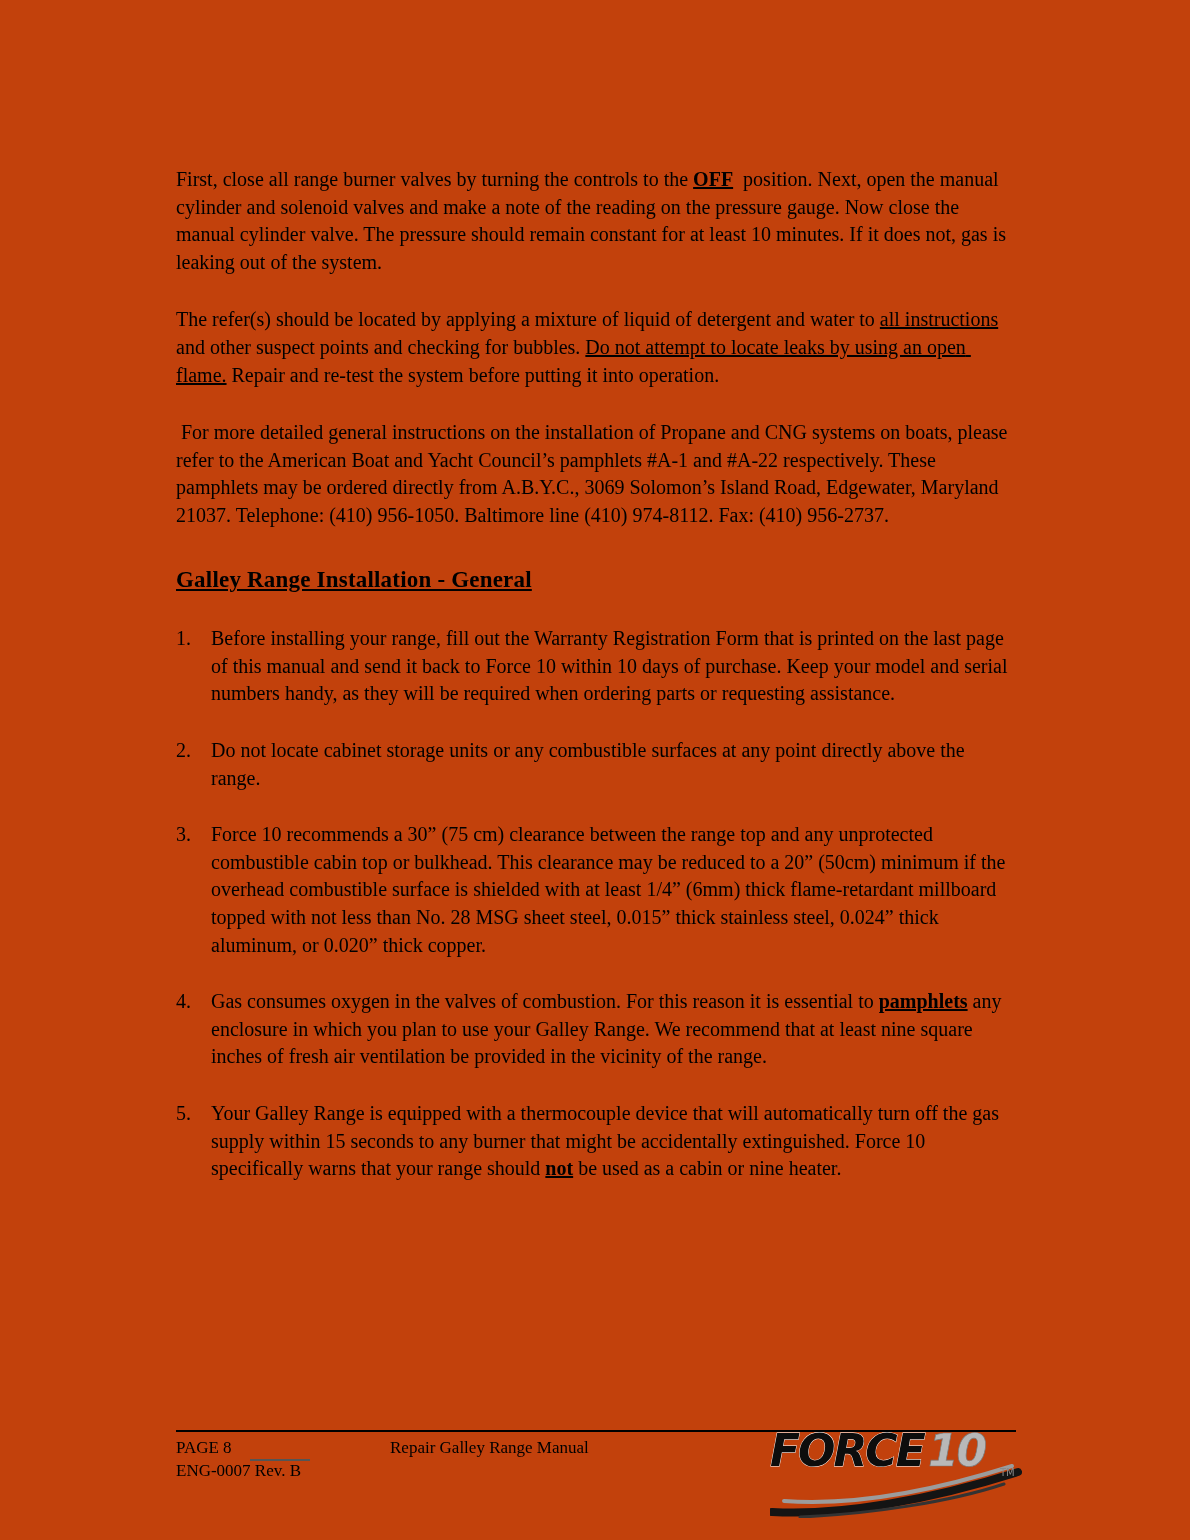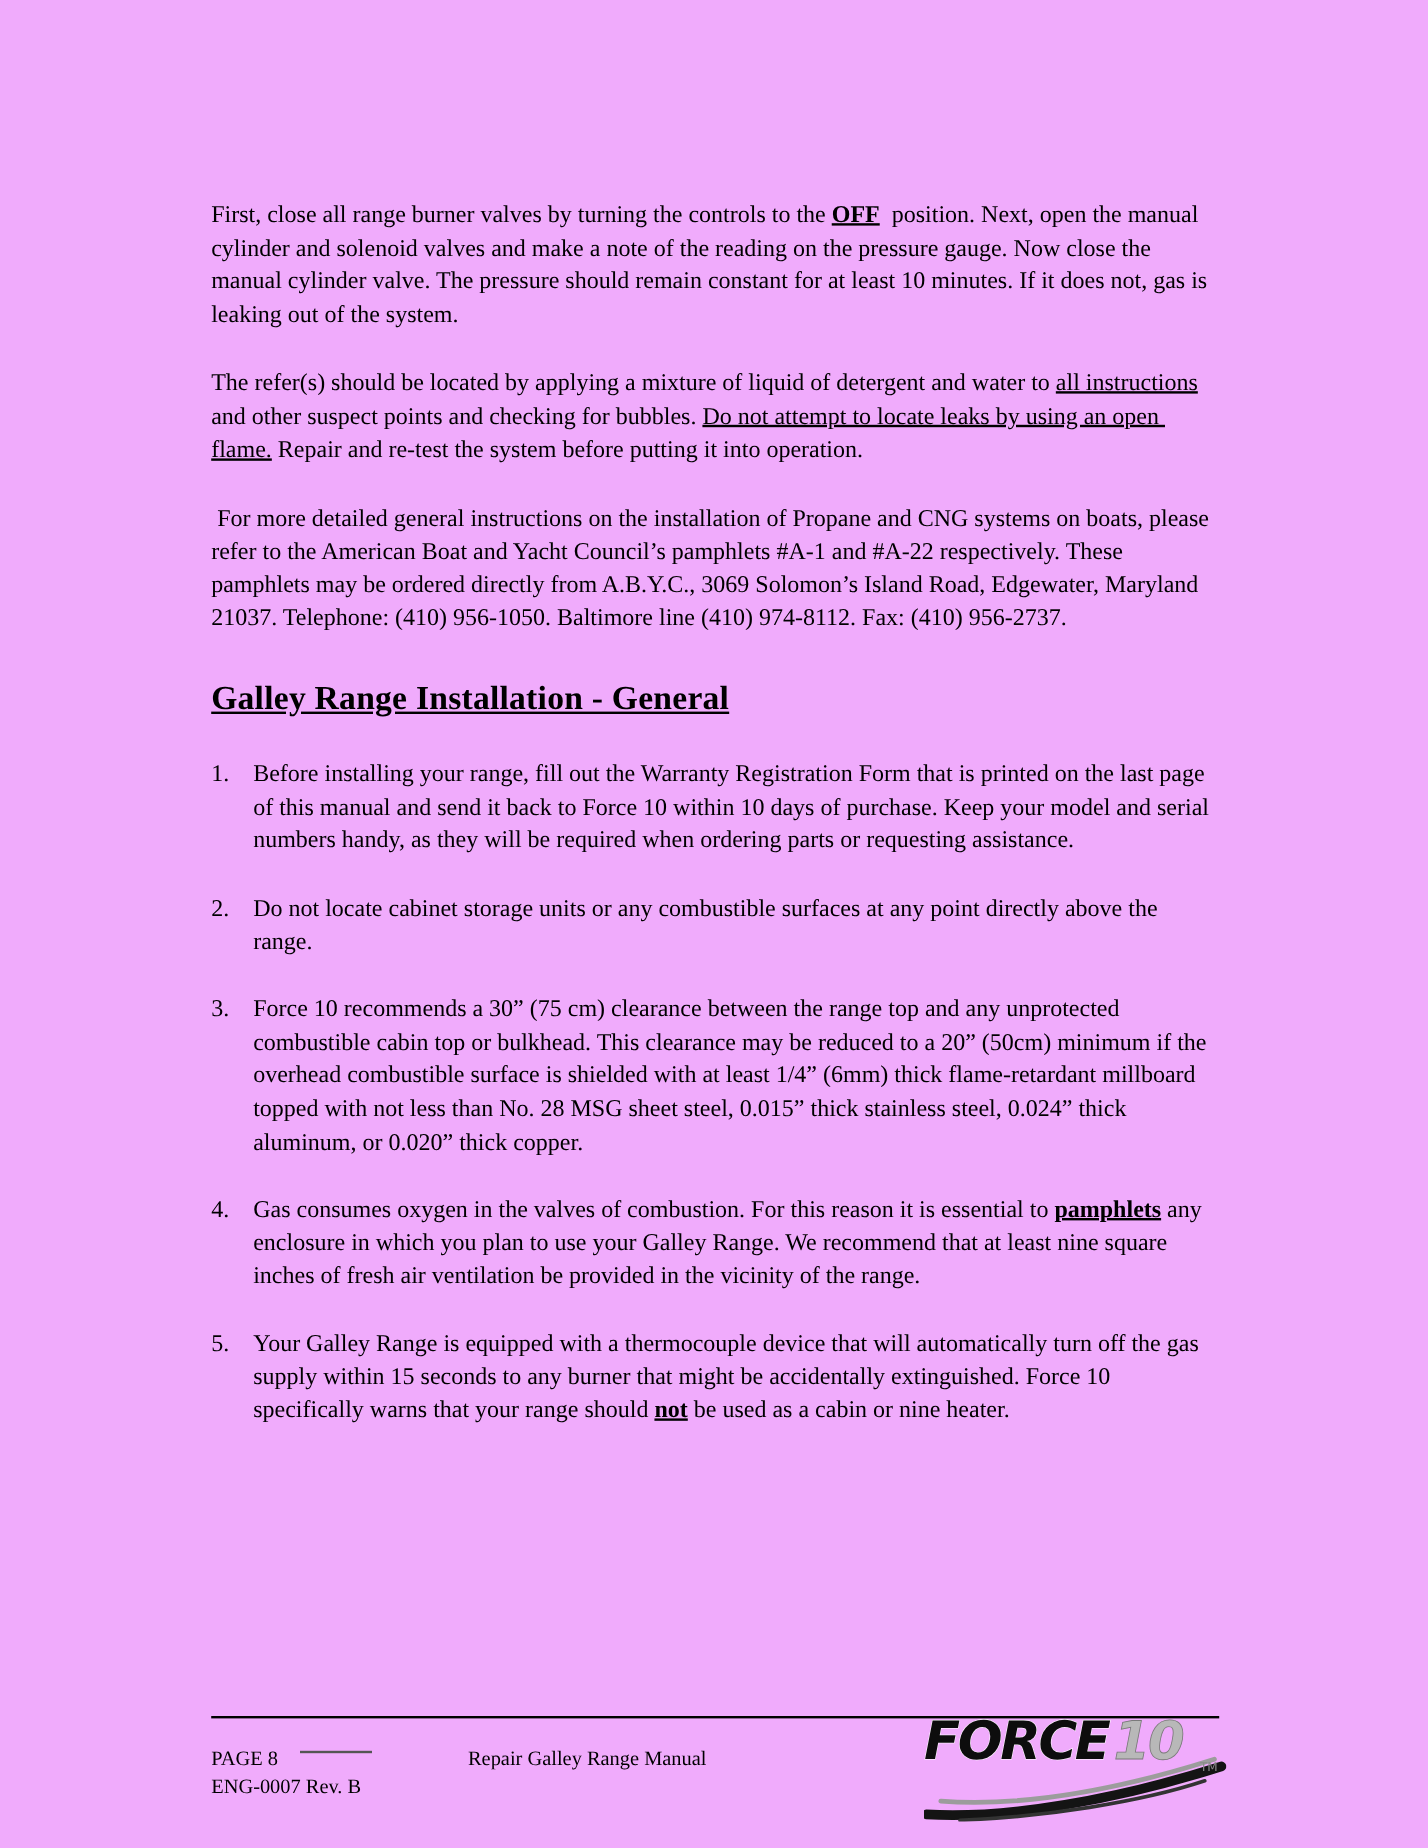--- a/index.html
+++ b/index.html
@@ -2,58 +2,58 @@
 <html><head>
 <meta charset="utf-8">
 <style>
   * { margin: 0; padding: 0; box-sizing: border-box; }
   html, body { background: #e8e8e8; }
   .page {
     position: relative;
     width: 1190px;
     height: 1540px;
     margin: 0 auto;
-    background: #f0abfc;
+    background: #c2410c;
     font-family: "Liberation Serif", serif;
     color: #000000;
     overflow: hidden;
   }
   .content {
     position: absolute;
     left: 176px;
     top: 166px;
     width: 840px;
     font-size: 20px;
     line-height: 1.38;
   }
   .para {
     white-space: pre-wrap;
     margin-bottom: 30px;
   }
   .bu { font-weight: bold; text-decoration: underline; }
   .u  { text-decoration: underline; }
   .heading {
-    font-size: 28px;
+    font-size: 23px;
     font-weight: bold;
     text-decoration: underline;
     margin: 34px 0 30px 0;
     letter-spacing: 0.2px;
   }
   ol.install-list { list-style: none; }
   .li { display: flex; margin-bottom: 29px; }
   .li-num { width: 35px; flex: none; }
   .li-text { flex: 1; white-space: pre-wrap; }
 
   .footer {
     position: absolute;
     left: 176px;
     top: 1430px;
     width: 840px;
     border-top: 2px solid #000;
-    padding-top: 23px;
+    padding-top: 5px;
     font-size: 17px;
     line-height: 1.35;
   }
   .footer-row { display: flex; align-items: flex-start; }
   .footer-left { width: 214px; }
   .footer-title { white-space: nowrap; }
   .page-label-rule {
     position: absolute;
     left: 74px;
     top: 27px;

